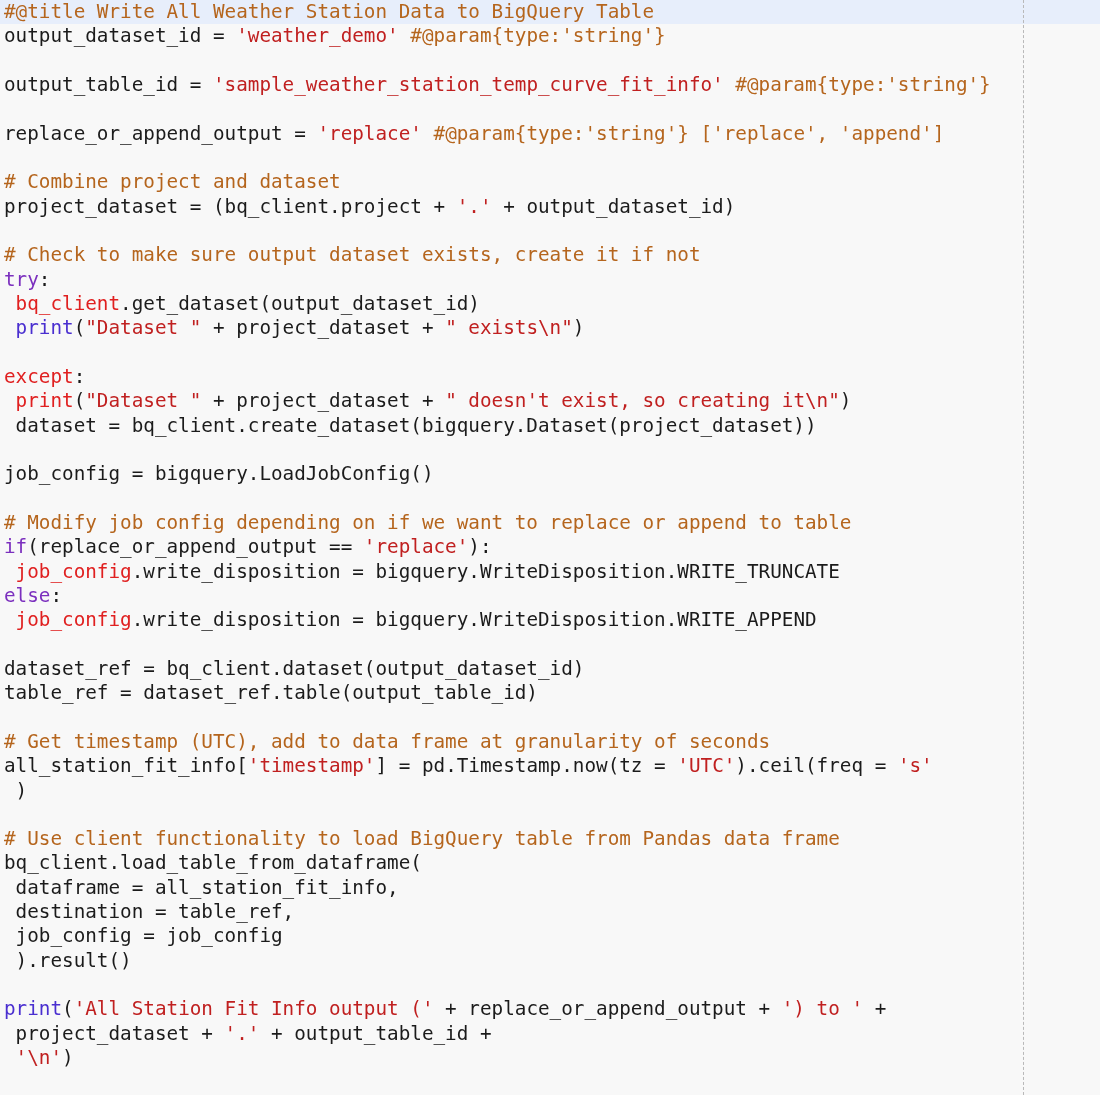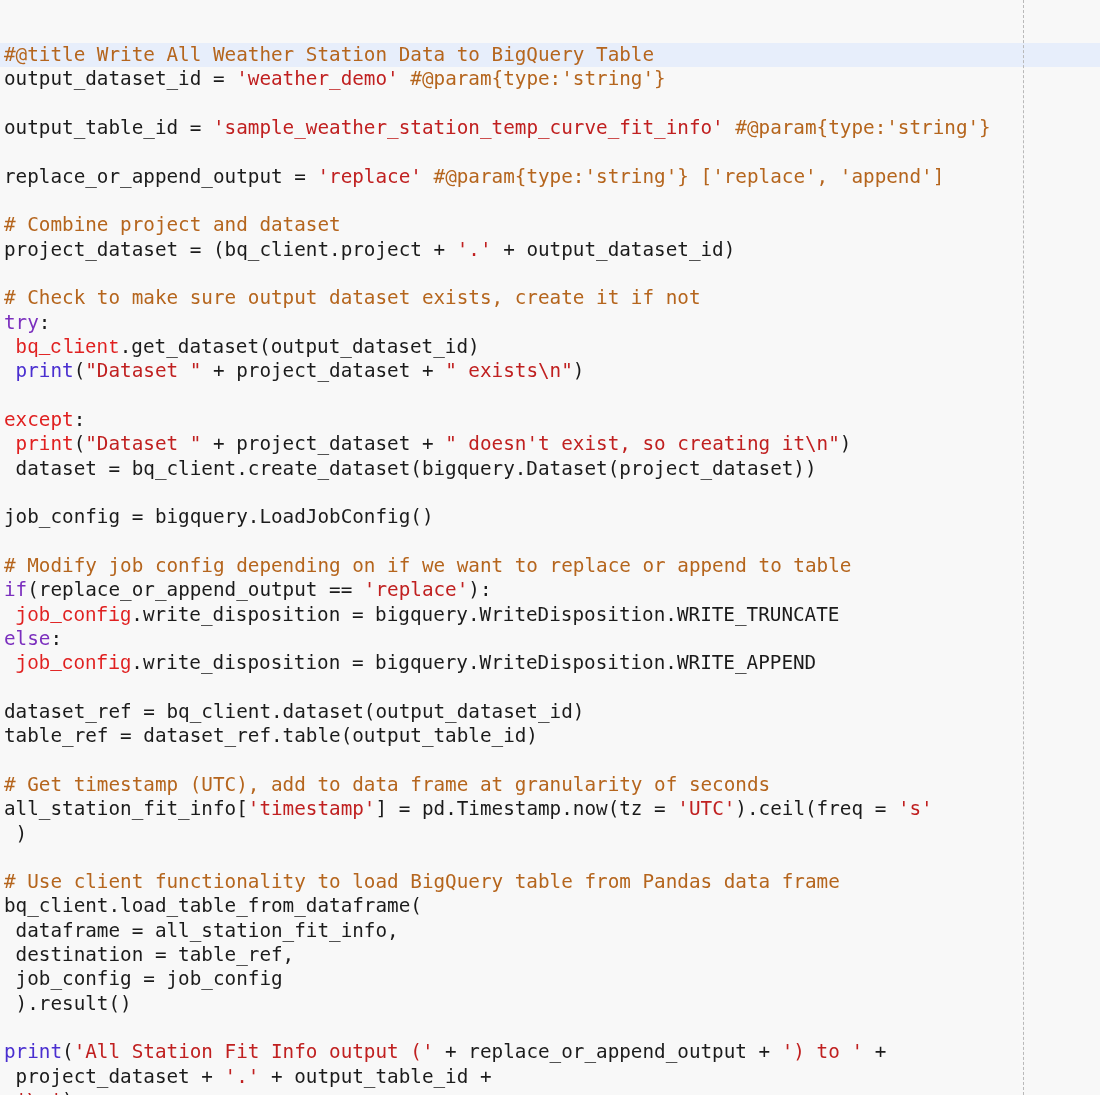--- a/index.html
+++ b/index.html
@@ -31,30 +31,29 @@
     height: 24.33px;
     line-height: 24.33px;
     white-space: pre;
     position: relative;
     padding-left: 4px;
     box-sizing: border-box;
     color: #1b1b1b;
   }
   .line.cur {
     background: #e7eefb;
-    margin-top: 43px;
   }
   
   .cm   { color: #b5651d; }   
   .str  { color: #c02020; }   
   .kw   { color: #7b2fbe; }   
   .kwr  { color: #e02020; }   
   .bi   { color: #4a2fd0; }   
   .bir  { color: #e02020; }   
-  .vr   { color: #e02020; font-family: Liberation Mono, monospace; }   
+  .vr   { color: #e02020; }   
   .pl   { color: #1b1b1b; }   
   #ruler {
     position: absolute;
     top: 0;
     left: 1023px;
     width: 0;
     height: 1095px;
     border-left: 1px dashed #b9b9b9;
     pointer-events: none;
   }

